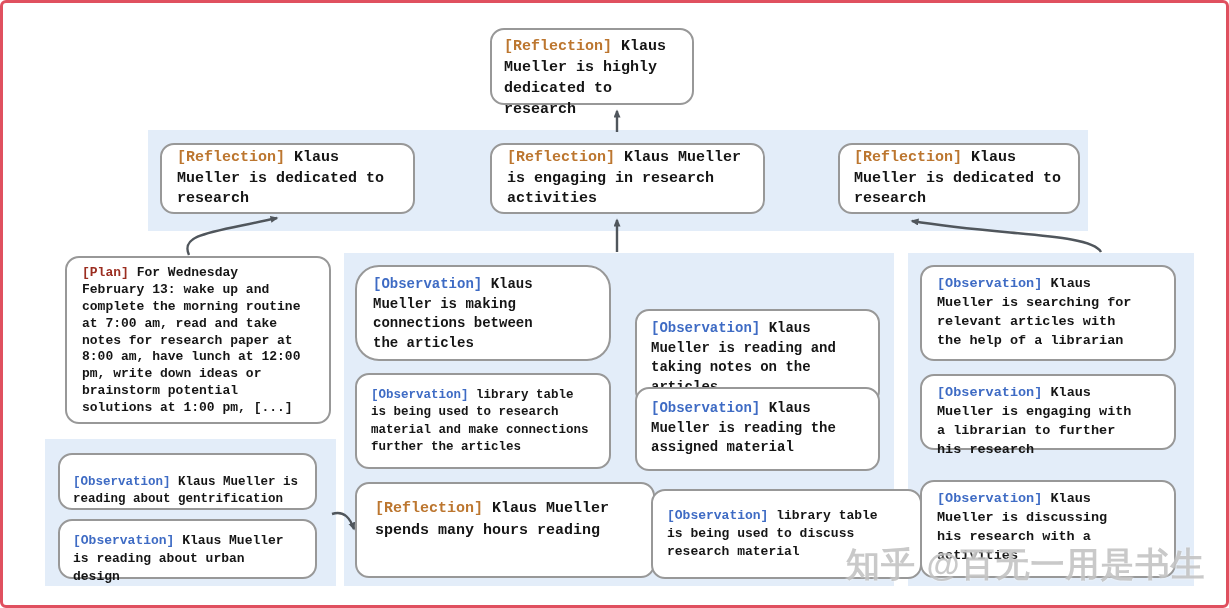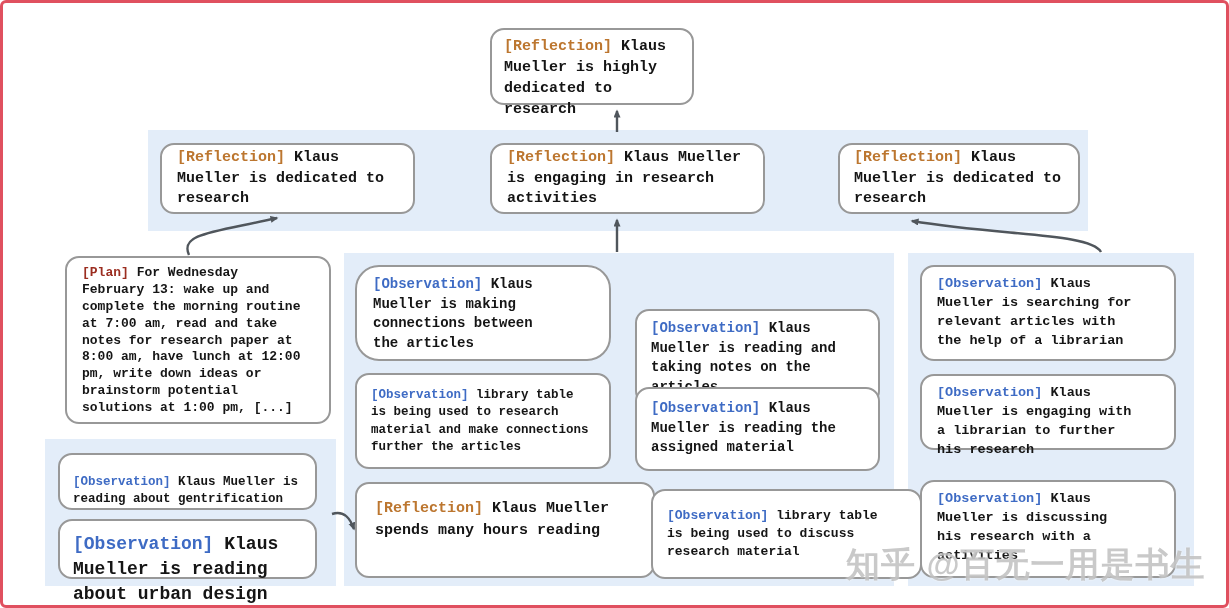--- a/index.html
+++ b/index.html
@@ -37,21 +37,21 @@
   
   #band{left:145px;top:127px;width:940px;height:101px;}
   #n-r1{left:157px;top:140px;width:255px;height:71px;padding:3px 20px 3px 15px;font-size:15px;line-height:1.38;}
   #n-r2{left:487px;top:140px;width:275px;height:71px;padding:3px 20px 3px 15px;font-size:15px;line-height:1.38;}
   #n-r3{left:835px;top:140px;width:242px;height:71px;padding:3px 8px 3px 14px;font-size:15px;line-height:1.38;}
   
   #n-plan{left:62px;top:253px;width:266px;height:168px;padding:7px 24px 7px 15px;font-size:13px;line-height:1.3;}
   
   #panel-bl{left:42px;top:436px;width:291px;height:147px;}
   #n-gent{left:55px;top:450px;width:259px;height:57px;padding:19px 16px 9px 13px;font-size:12.5px;line-height:1.39;}
-  #n-urban{left:55px;top:516px;width:259px;height:60px;padding:11px 17px 11px 13px;font-size:18px;line-height:1.39;}
+  #n-urban{left:55px;top:516px;width:259px;height:60px;padding:11px 17px 11px 13px;font-size:13px;line-height:1.39;}
   
   #panel-mid{left:341px;top:250px;width:550px;height:333px;}
   #n-conn{left:352px;top:262px;width:256px;height:96px;padding:8px 50px 8px 16px;font-size:14px;line-height:1.4;border-radius:24px;}
   #n-libres{left:352px;top:370px;width:256px;height:96px;padding:12px 17px 12px 14px;font-size:12.5px;line-height:1.39;}
   #n-hours{left:352px;top:479px;width:300px;height:96px;padding:14px 18px 14px 18px;font-size:15px;line-height:1.45;}
   #n-notes{left:632px;top:262px;width:245px;height:96px;padding:8px 26px 8px 14px;font-size:14px;line-height:1.4;margin-top:44px;}
   #n-assign{left:632px;top:384px;width:245px;height:84px;padding:10px 26px 10px 14px;font-size:14px;line-height:1.4;}
   #n-libdis{left:632px;top:486px;width:271px;height:90px;padding:16px 21px 16px 14px;font-size:13px;line-height:1.4;margin-left:16px;}
   
   #panel-right{left:905px;top:250px;width:286px;height:333px;}

